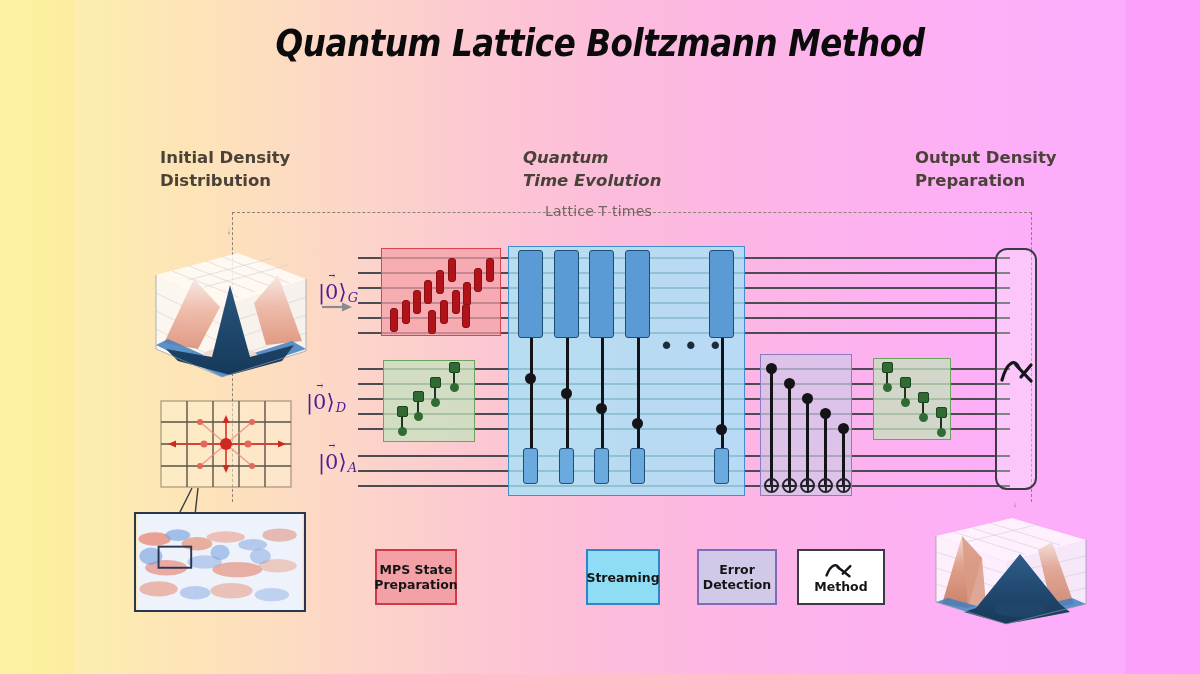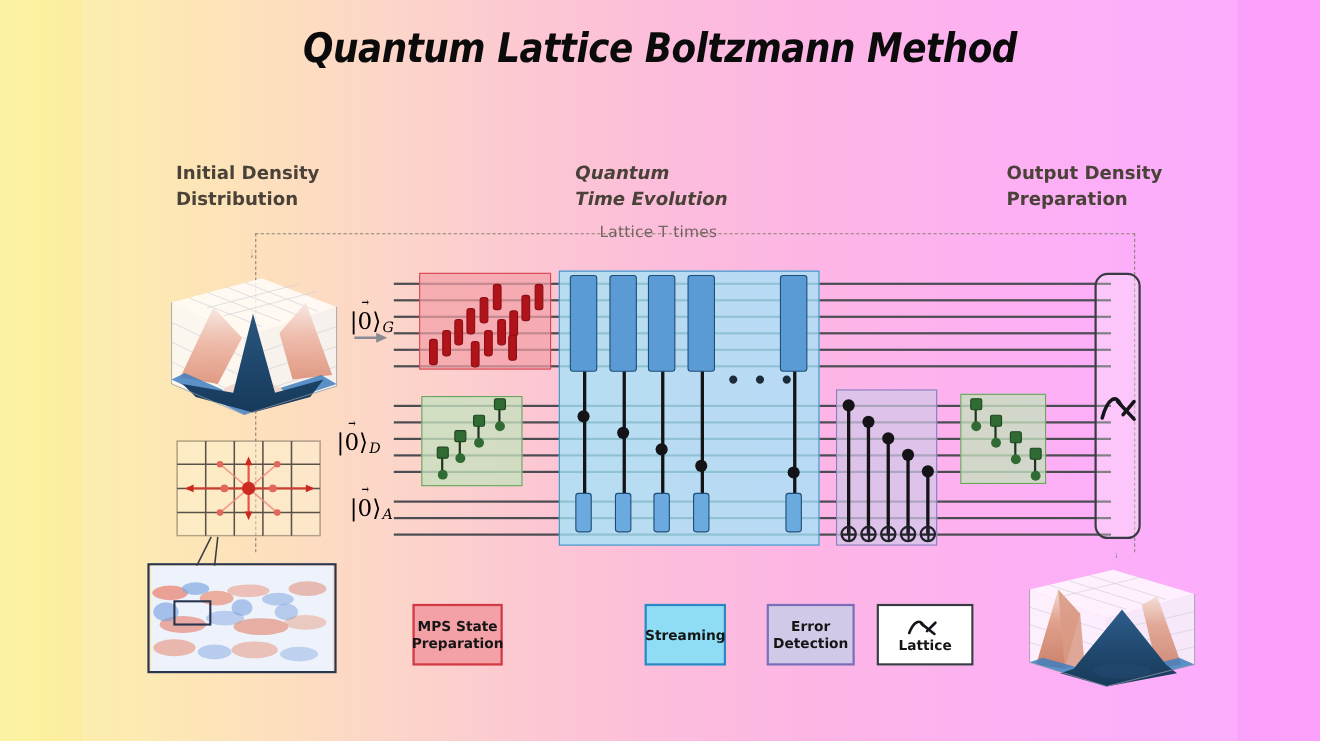--- a/index.html
+++ b/index.html
@@ -114,21 +114,21 @@
     position: absolute;
     height: 2.4px;
     background: #4b4b52;
   }
 
   
   .ket {
     position: absolute;
     font-family: "DejaVu Serif", serif;
     font-size: 21px;
-    color: #000000;
+    color: #4c1d95;
     white-space: nowrap;
   }
   .ket .sub {
     font-size: 13px;
     font-style: italic;
     vertical-align: -3px;
     padding-left: 1px;
   }
   .vecbar {
     position: relative;
@@ -637,16 +637,16 @@
 Preparation</div>
   <div class="legend-box" id="legend-streaming">Streaming</div>
   <div class="legend-box" id="legend-error">Error
 Detection</div>
   <div class="legend-box" id="legend-readout">
     <svg id="legend-readout-icon" viewBox="0 0 40 20">
       <path d="M3,17 C8,4 15,2 18,9" fill="none" stroke="#15151c" stroke-width="2.8" stroke-linecap="round"></path>
       <line x1="16" y1="7" x2="30" y2="18" stroke="#15151c" stroke-width="2.8" stroke-linecap="round"></line>
       <line x1="31" y1="6" x2="22" y2="15" stroke="#15151c" stroke-width="2.8" stroke-linecap="round"></line>
     </svg>
-    <span>Lattice</span>
+    <span>Method</span>
   </div>
 
 </div>
 
 </body></html>

